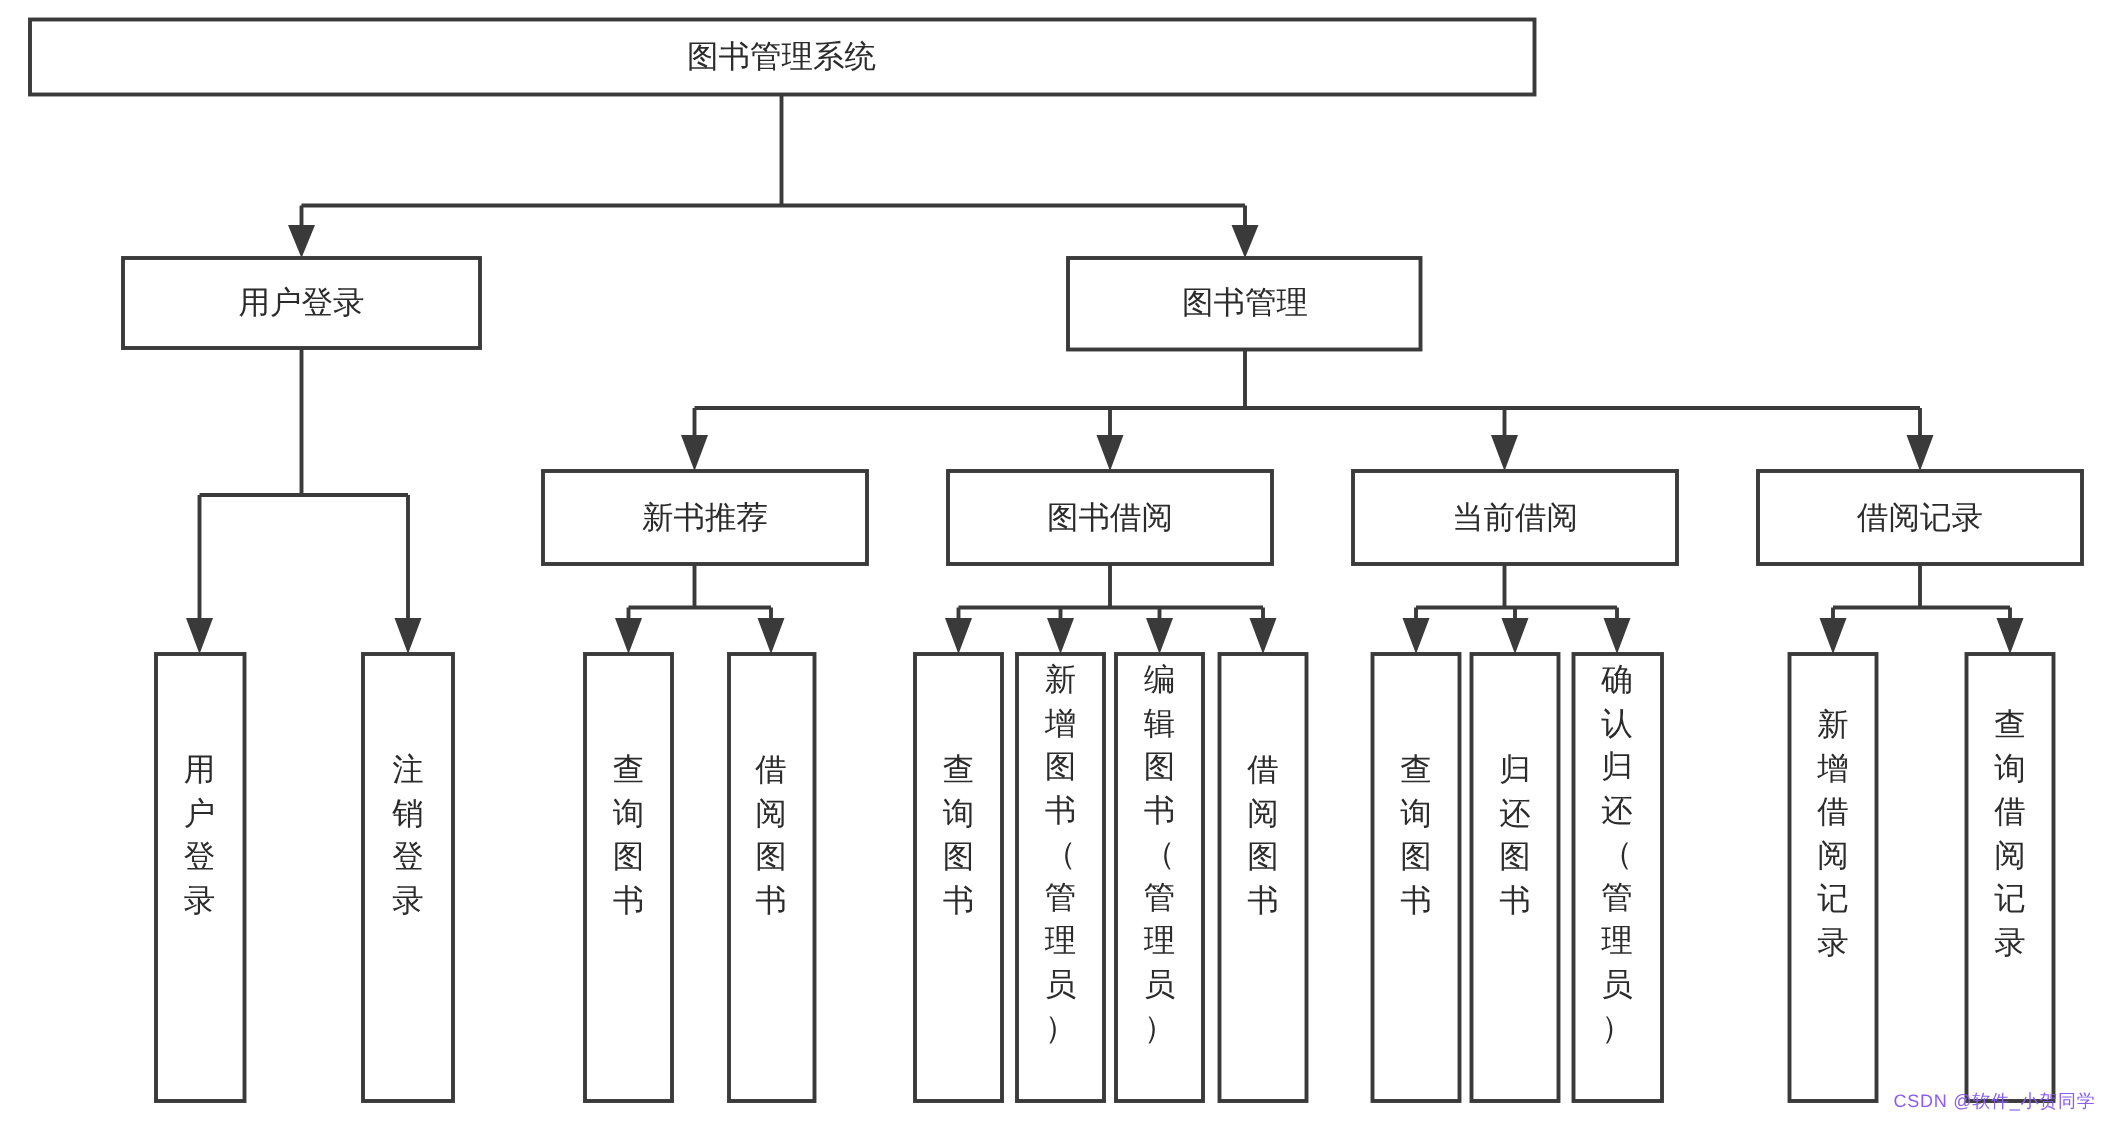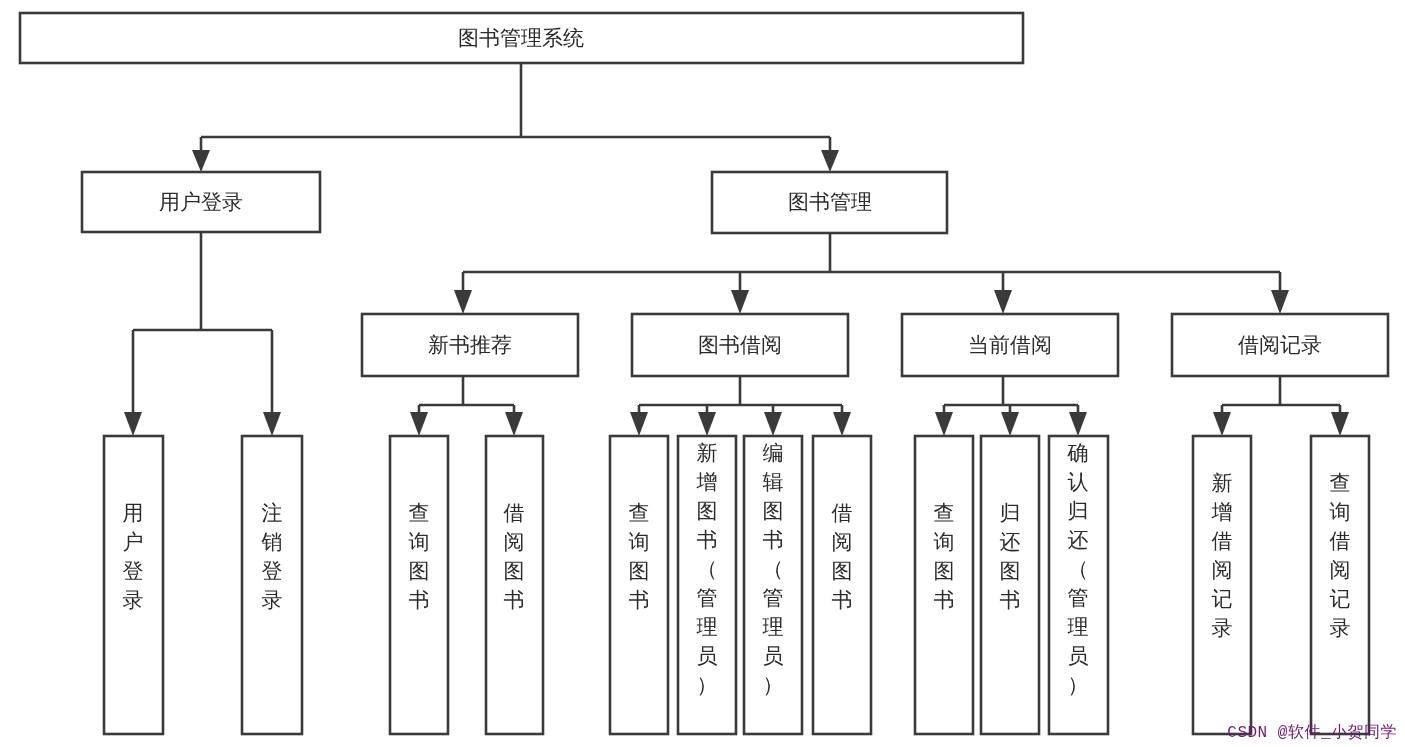--- a/index.html
+++ b/index.html
@@ -35,25 +35,25 @@
     font-size:21px;
     fill:#2b2b2b;
     font-family:"DejaVu Sans","Liberation Sans",sans-serif;
   }
   .node-label-v tspan{ text-anchor:middle; }
 
   .watermark{
     position:absolute;
     right:8px;
     bottom:4px;
-    font-size:16px;
-    color:#701a75;
+    font-size:12px;
+    color:#8b5cf6;
     letter-spacing:.5px;
     white-space:nowrap;
-    font-family:Liberation Mono, monospace;
+    font-family:Liberation Sans, sans-serif;
     pointer-events:none;
   }
 </style>
 </head>
 <body>
 
 <div id="diagram-root">
 
   <svg id="tree" viewBox="0 0 1405 747">
 

